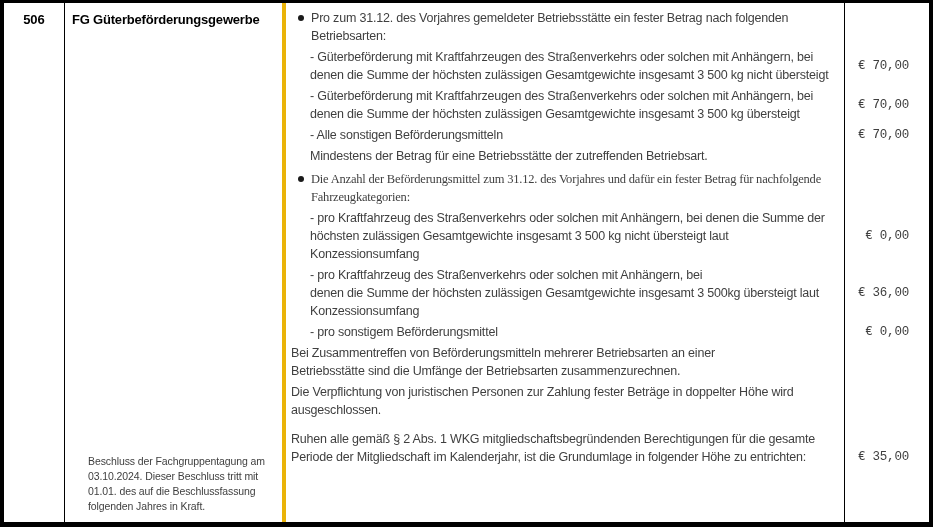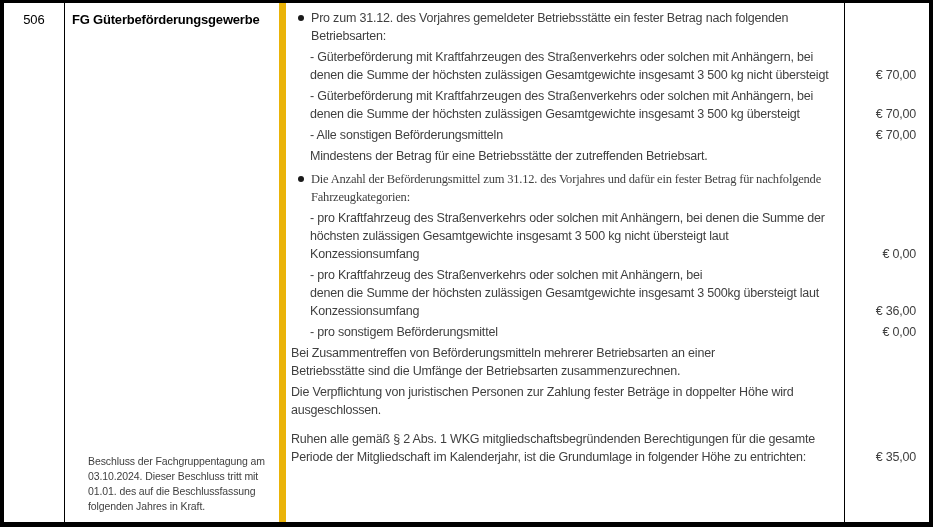--- a/index.html
+++ b/index.html
@@ -6,58 +6,58 @@
   .page{
     width:933px;height:527px;box-sizing:border-box;
     border:solid #000;border-width:3px 4px 5px 4px;
     display:flex;background:#fff;
     font-family:"Liberation Sans", sans-serif;
     color:#3f3f3f;overflow:hidden;
   }
   .col-id{
     width:60px;flex-shrink:0;border-right:1px solid #000;
     text-align:center;padding-top:9px;
-    font-weight:normal;font-size:13px;color:#000;
+    font-weight:bold;font-size:13px;color:#000;
   }
   .col-title{
-    width:221px;flex-shrink:0;border-right:7px solid #eab308;
+    width:221px;flex-shrink:0;border-right:4px solid #eab308;
     position:relative;padding:9px 8px 8px 7px;box-sizing:border-box;
   }
   .title{
     font-weight:bold;font-size:13px;color:#000;letter-spacing:-0.2px;line-height:16px;
   }
   .footnote{
     position:absolute;left:23px;right:12px;bottom:8px;
     font-size:10.5px;line-height:15px;color:#3f3f3f;letter-spacing:-0.1px;
   }
   .col-main{
     flex:1;position:relative;padding:6px 0 0 5px;box-sizing:border-box;
   }
   .col-main::before{
     content:"";position:absolute;top:0;bottom:0;right:84px;width:1px;background:#000;
   }
-  .blk{display:flex;align-items:flex-end;margin-top:3px;}
+  .blk{display:flex;align-items:center;margin-top:3px;}
   .blk.first{margin-top:0;}
   .blk.bullet-blk{margin-top:5px;font-family:Liberation Serif, serif;}
   .blk.spaced{margin-top:11px;}
   .txt{
     flex:1;min-width:0;padding-right:14px;
     font-size:12.5px;line-height:18px;letter-spacing:-0.2px;
     white-space:pre-line;
   }
   .txt.with-bullet{display:flex;white-space:normal;margin-left:7px;}
   .txt.with-bullet .btxt{flex:1;white-space:pre-line;}
   .txt.indent{padding-left:19px;}
   .marker{
     width:6px;height:6px;border-radius:50%;background:#1a1a1a;
     margin:6px 7px 0 0;flex-shrink:0;
   }
   .amt{
-    width:80px;flex-shrink:0;text-align:right;padding-right:13px;box-sizing:border-box;
-    font-size:12.5px;line-height:18px;letter-spacing:-0.2px;white-space:nowrap;
+    width:80px;flex-shrink:0;text-align:right;padding-right:20px;box-sizing:border-box;
+    font-size:12.5px;line-height:18px;letter-spacing:-0.2px;white-space:nowrap;font-family:Liberation Mono, monospace;
   }
   .amt.align-end{align-self:flex-end;}
 </style>
 </head>
 <body>
 
 <div class="page">
 
   <div class="col-id">
     <span>506</span>

